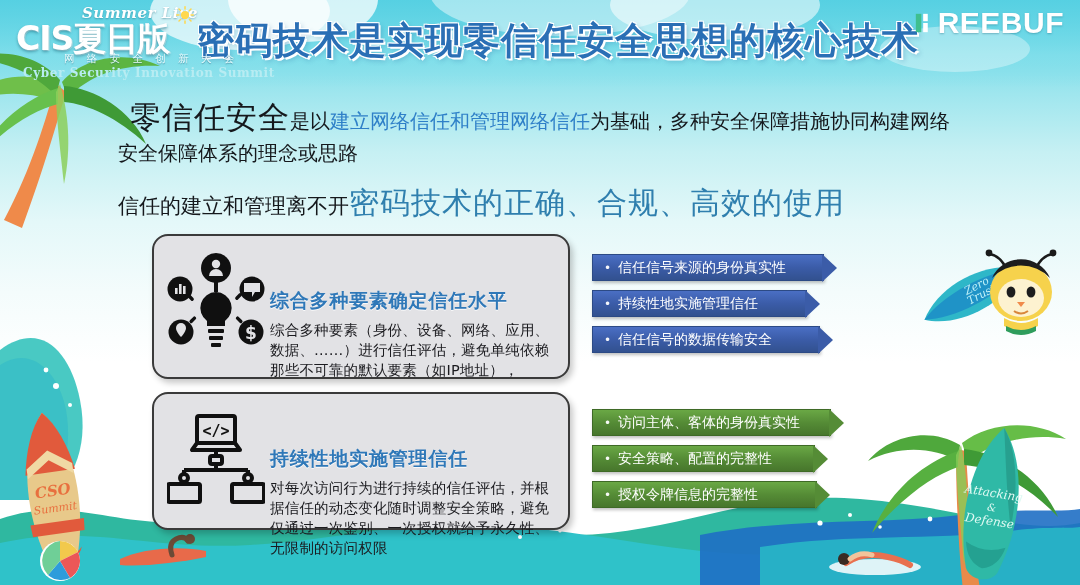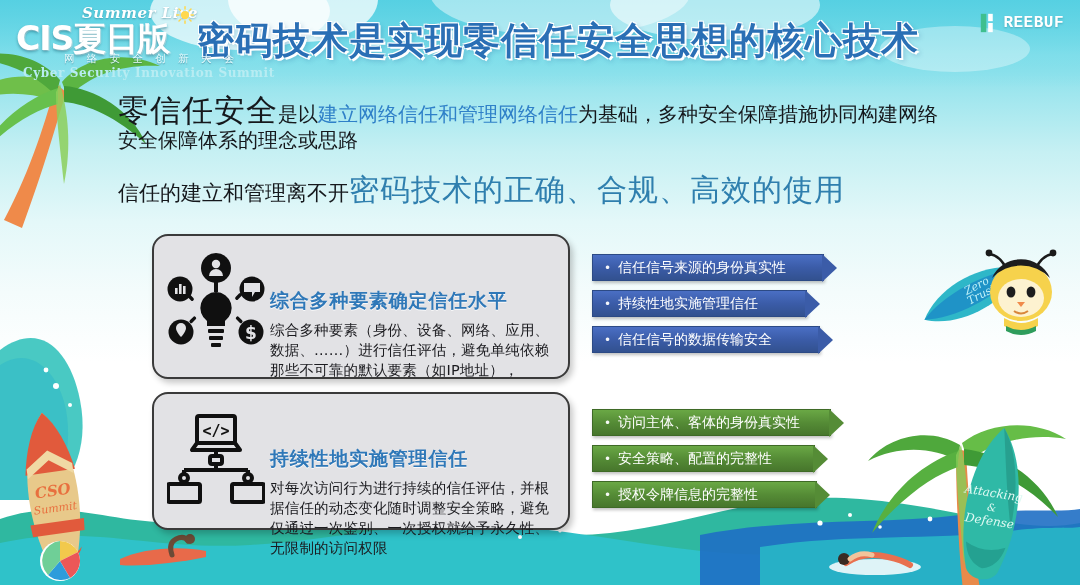--- a/index.html
+++ b/index.html
@@ -63,22 +63,22 @@
     position: absolute; left: 9px; top: 62px;
     font-family: "DejaVu Serif", serif;
     font-size: 12px; font-weight: bold; color: #b8ecf2;
     letter-spacing: .6px; white-space: nowrap;
   }
 
   
   .freebuf { position:absolute; right: 16px; top: 10px; height: 26px; display:flex; align-items:center; z-index:12; }
   .fb-mark { width: 22px; height: 22px; margin-right: 2px; }
   .fb-text {
-    font-family: Liberation Mono, monospace;
-    font-weight: bold; font-size: 16px; color: #ffffff;
+    font-family: Liberation Sans, sans-serif;
+    font-weight: bold; font-size: 30px; color: #ffffff;
     letter-spacing: .5px;
     text-shadow: 0 1px 2px rgba(20,90,110,.35);
   }
 
   
   .main-title {
     position: absolute; left: 197px; top: 16px; z-index: 11;
     font-family: Liberation Sans, sans-serif;
     font-weight: bold; font-size: 37px;
     color: #2a6fb5; letter-spacing: 1px;
@@ -90,21 +90,21 @@
 
   
   .palm { position:absolute; left:-40px; top:48px; width: 230px; height: 200px; z-index: 9; }
   
   .palm-br { position:absolute; right:-10px; bottom:-14px; width: 230px; height: 190px; z-index: 6; }
 
   
   .para { position: absolute; left: 118px; top: 100px; width: 920px; z-index: 10; }
   .line1 {
     font-family: "DejaVu Sans", sans-serif;
-    color: #15181c; font-size: 20px; line-height: 21px;
+    color: #15181c; font-size: 20px; line-height: 34px; margin-left: 12px;
   }
   .line1 .big {
     font-size: 31px; font-weight: normal; letter-spacing: 1px;
   }
   .line1 .blue { color: #2f80c8; }
   .line2 {
     font-family: "DejaVu Sans", sans-serif;
     color: #15181c; font-size: 20px; line-height: 30px; margin-top: 0;
   }
   .line3 { margin-top: 15px; white-space: nowrap; }

